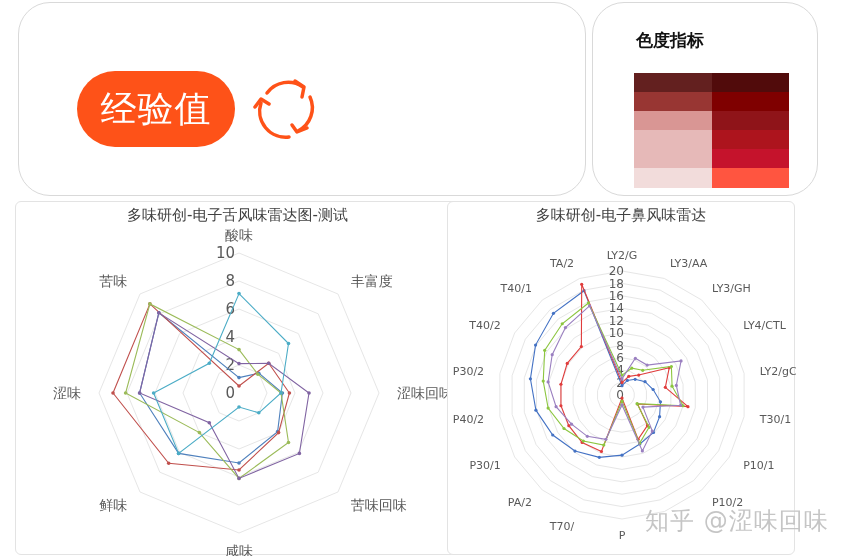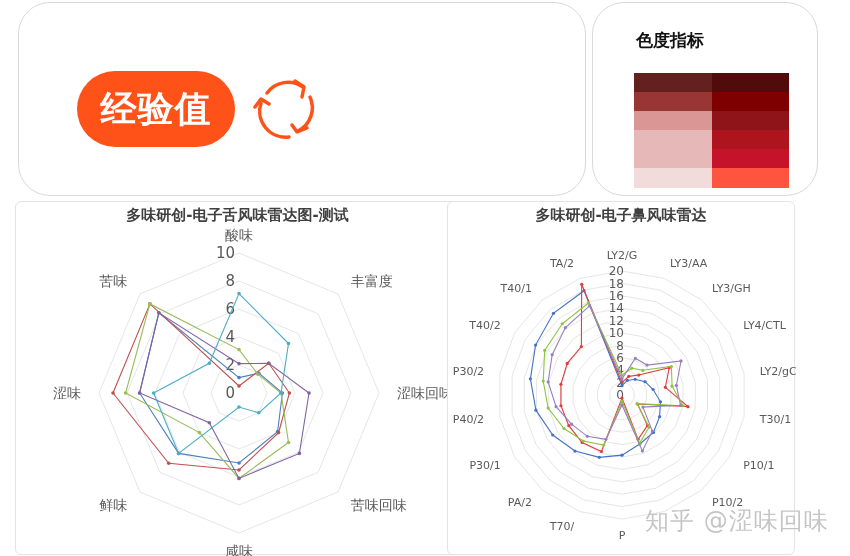--- a/index.html
+++ b/index.html
@@ -1,31 +1,31 @@
 <!DOCTYPE html>
 <html><head>
 <meta charset="utf-8">
 <style>
   html,body{margin:0;padding:0;background:#ffffff;}
   body{width:850px;height:556px;position:relative;overflow:hidden;font-family:"DejaVu Sans","Liberation Sans",sans-serif;}
   .card{position:absolute;background:#fff;border:1.5px solid #d9d9d9;box-sizing:border-box;}
   #card-top-left{left:18px;top:2px;width:568px;height:194px;border-radius:32px;}
   #card-top-right{left:592px;top:2px;width:226px;height:194px;border-radius:32px;}
   .pill{position:absolute;top:68px;height:76px;background:#fe5218;border-radius:38px;color:#fff;
-        font-weight:bold;font-size:36px;display:flex;align-items:center;justify-content:center;letter-spacing:1px;}
+        font-weight:normal;font-size:36px;display:flex;align-items:center;justify-content:center;letter-spacing:1px;}
   #pill-exp{left:58px;width:158px;}
   #pill-data{left:316px;width:158px;}
   #cycle-icon{position:absolute;left:226px;top:68px;width:80px;height:72px;}
   .swatch-title{position:absolute;left:43px;top:26px;font-size:17px;font-weight:bold;color:#111;}
   #swatch-grid{position:absolute;left:41px;top:70px;width:155px;height:114px;}
   .sw{position:absolute;}
   .chart-card{position:absolute;border:1px solid #e3e3e3;border-radius:6px;background:#fff;box-sizing:border-box;}
   #chart-left{left:15px;top:201px;width:445px;height:354px;}
   #chart-right{left:447px;top:201px;width:348px;height:354px;}
-  .chart-title{position:absolute;left:0;right:0;top:4px;text-align:center;font-size:15px;font-weight:bold;color:#404040;}
+  .chart-title{position:absolute;left:0;right:0;top:4px;text-align:center;font-size:15px;font-weight:normal;color:#404040;}
   svg text{font-family:"DejaVu Sans","Liberation Sans",sans-serif;}
   #watermark{position:absolute;left:645px;top:505px;font-size:24px;color:rgba(150,150,150,0.55);letter-spacing:1px;
              text-shadow:0 0 1px #fff;pointer-events:none;white-space:nowrap;}
 </style>
 </head>
 <body>
 
 <div class="card" id="card-top-left">
   <div class="pill" id="pill-exp">经验值</div>
   <svg id="cycle-icon" viewBox="0 0 80 72">

